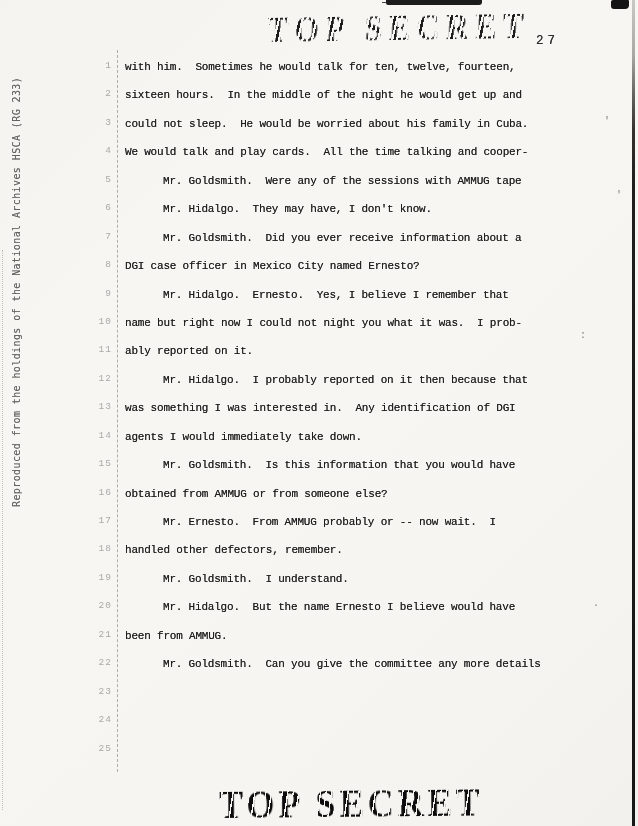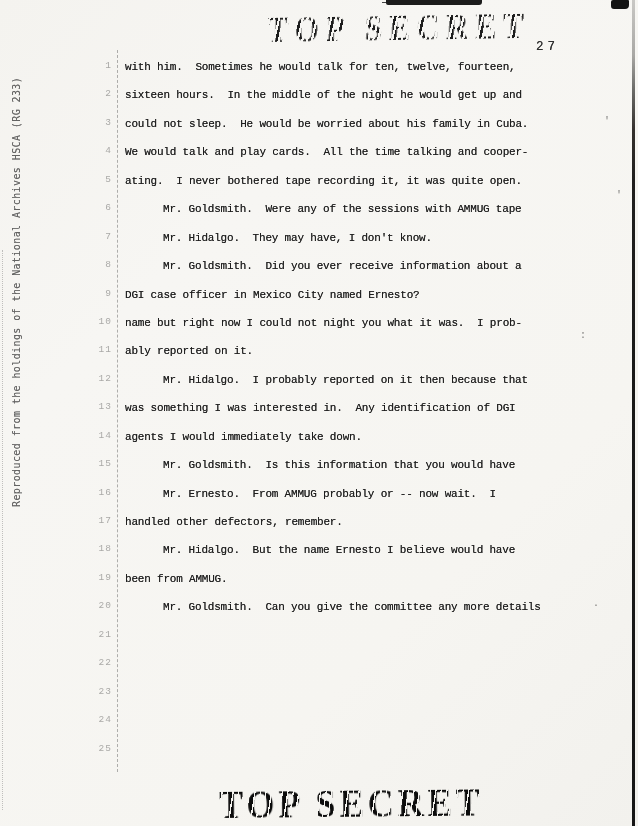--- a/index.html
+++ b/index.html
@@ -101,21 +101,21 @@
     color: #1e1e1e;
     white-space: pre;
     letter-spacing: -0.2px;
     text-shadow: 0 0 0.5px rgba(25,25,25,0.75);
   }
   .tline.indent { padding-left: 38px; }
 
   
   .page-number {
     position: absolute;
-    left: 536px; top: 40px;
+    left: 536px; top: 34px;
     font-size: 12.5px;
     letter-spacing: 4px;
     color: #2d2d2d;
     text-shadow: 0 0 0.5px rgba(40,40,40,0.7);
   }
 
   
   .stamp {
     position: absolute;
     font-family: "Liberation Serif", "DejaVu Serif", serif;
@@ -203,33 +203,35 @@
       <div class="linenum">23</div>
       <div class="linenum">24</div>
       <div class="linenum">25</div>
     </div>
 
   <div class="transcript" id="transcript">
       <div class="tline">with him.  Sometimes he would talk for ten, twelve, fourteen,</div>
       <div class="tline">sixteen hours.  In the middle of the night he would get up and</div>
       <div class="tline">could not sleep.  He would be worried about his family in Cuba.</div>
       <div class="tline">We would talk and play cards.  All the time talking and cooper-</div>
-      <div class="tline">ating.  I never bothered tape recording it, it was quite open.</div>
       <div class="tline indent">Mr. Goldsmith.  Were any of the sessions with AMMUG tape</div>
       <div class="tline indent">Mr. Hidalgo.  They may have, I don't know.</div>
       <div class="tline indent">Mr. Goldsmith.  Did you ever receive information about a</div>
       <div class="tline">DGI case officer in Mexico City named Ernesto?</div>
+      <div class="tline indent">Mr. Hidalgo.  Ernesto.  Yes, I believe I remember that</div>
       <div class="tline">name but right now I could not night you what it was.  I prob-</div>
       <div class="tline">ably reported on it.</div>
       <div class="tline indent">Mr. Hidalgo.  I probably reported on it then because that</div>
       <div class="tline">was something I was interested in.  Any identification of DGI</div>
       <div class="tline">agents I would immediately take down.</div>
       <div class="tline indent">Mr. Goldsmith.  Is this information that you would have</div>
+      <div class="tline">obtained from AMMUG or from someone else?</div>
       <div class="tline indent">Mr. Ernesto.  From AMMUG probably or -- now wait.  I</div>
       <div class="tline">handled other defectors, remember.</div>
+      <div class="tline indent">Mr. Goldsmith.  I understand.</div>
       <div class="tline indent">Mr. Hidalgo.  But the name Ernesto I believe would have</div>
       <div class="tline">been from AMMUG.</div>
       <div class="tline indent">Mr. Goldsmith.  Can you give the committee any more details</div>
     </div>
 
   <div class="stamp stamp-bottom">TOP SECRET</div>
 
   <span class="speck s1">'</span>
   <span class="speck s2">'</span>
   <span class="speck s3">:</span>

